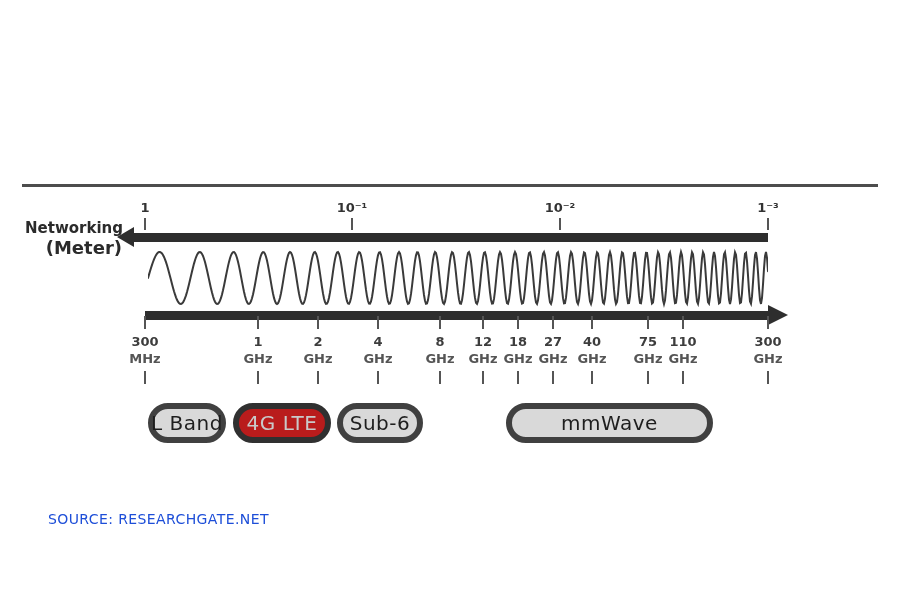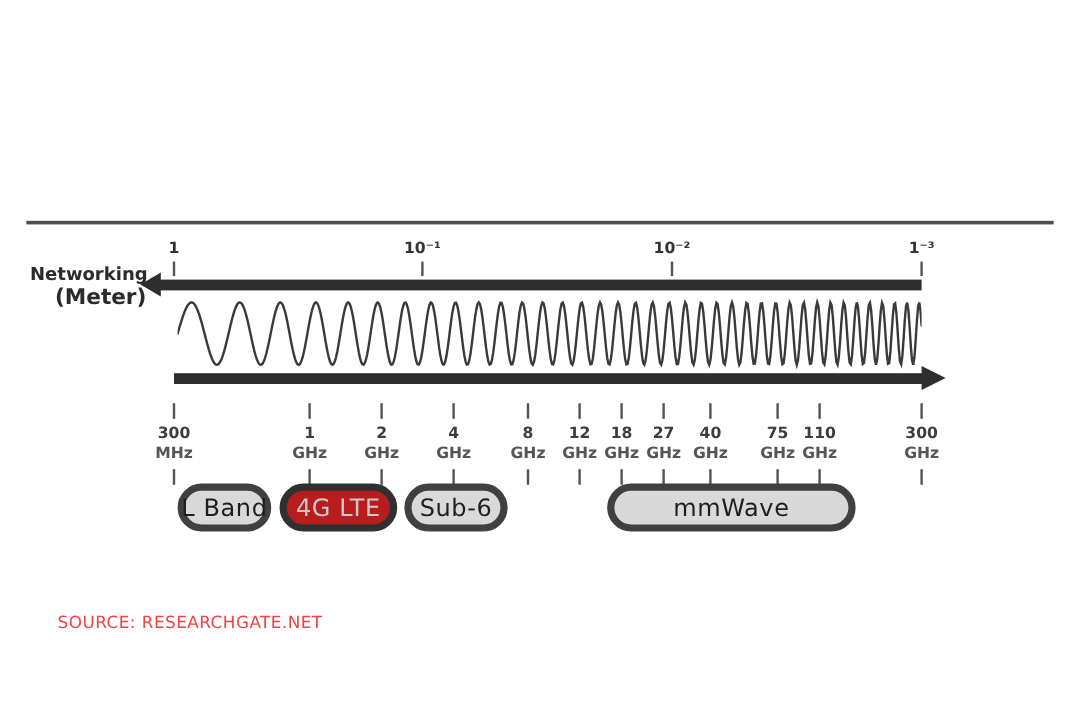--- a/index.html
+++ b/index.html
@@ -61,21 +61,21 @@
     border-bottom: 10px solid transparent;
     border-left: 20px solid #2e2e2e;
   }
   .fq-axis-label {
     position: absolute; left: 791px; top: 297px;
     font-weight: bold; color: #2b2b2b;
     font-size: 15px; line-height: 20px; white-space: nowrap;
   }
   .fq-axis-label .unit-line { font-size: 13px; color: #3d3d3d; }
   .ftick {
-    position: absolute; top: 336px; width: 60px;
+    position: absolute; top: 316px; width: 60px;
     display: flex; flex-direction: column; align-items: center; justify-content: flex-end;
   }
   .ftick .tickline { height: 13px; }
   .ftick .fval {
     font-weight: bold; font-size: 13px; color: #3d3d3d;
     height: 17px; line-height: 17px; margin-top: 4px;
   }
   .ftick .funit {
     font-weight: bold; font-size: 13px; color: #555555;
     height: 17px; line-height: 17px; margin-bottom: 4px;
@@ -85,21 +85,21 @@
     position: absolute; top: 403px; height: 40px;
     box-sizing: border-box;
     border: 6px solid #404040; border-radius: 21px;
     background: #d9d9d9; color: #1e1e1e;
     display: flex; align-items: center; justify-content: center;
     font-size: 20px; letter-spacing: 0.5px; white-space: nowrap;
   }
   .pill.dark { background: #b91c1c; border-color: #303030; color: #c9c9c9; }
   .source {
     position: absolute; left: 48px; top: 511px;
-    font-size: 14px; color: #ef4444; letter-spacing: 0.4px;
+    font-size: 14px; color: #1d4ed8; letter-spacing: 0.4px;
   }
 </style>
 </head>
 <body>
 
 <div class="stage">
 
   <div class="title-rule"></div>
 
   <div class="wl-axis-label">

